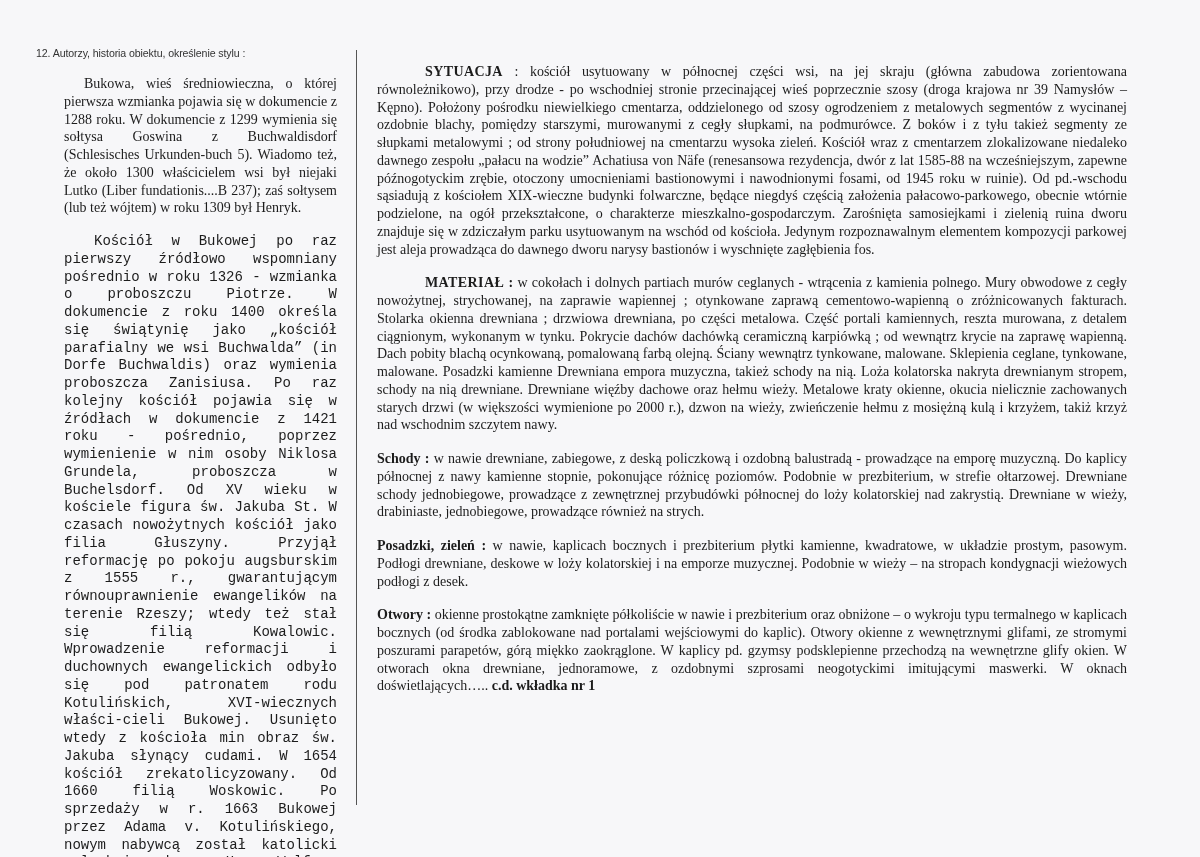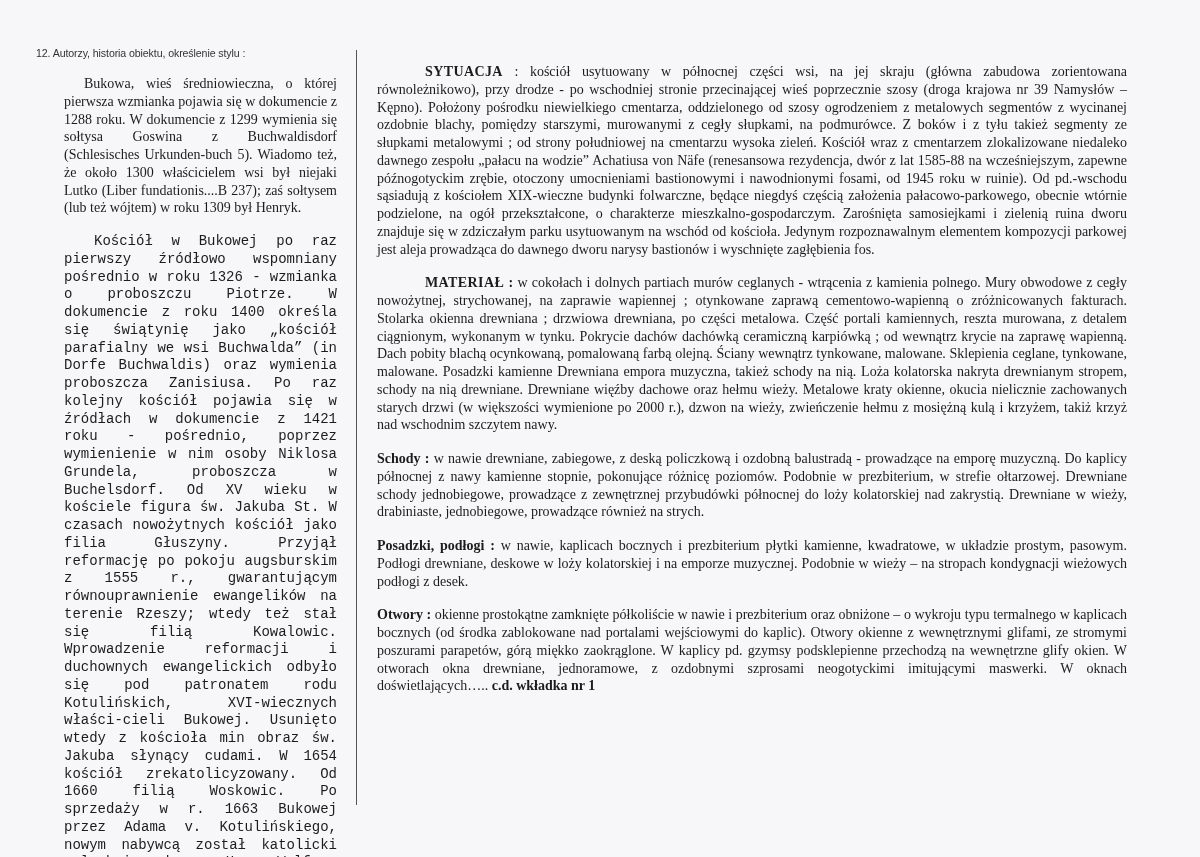--- a/index.html
+++ b/index.html
@@ -53,18 +53,18 @@
   <div class="divider"></div>
 
   <div class="col-right">
 
     <p class="sec indent"><span class="head-u">SYTUACJA</span><span> : </span><span>kościół usytuowany w północnej części wsi, na jej skraju (główna zabudowa zorientowana równoleżnikowo), przy drodze - po wschodniej stronie przecinającej wieś poprzecznie szosy (droga krajowa nr 39 Namysłów – Kępno). Położony pośrodku niewielkiego cmentarza, oddzielonego od szosy ogrodzeniem z metalowych segmentów z wycinanej ozdobnie blachy, pomiędzy starszymi, murowanymi z cegły słupkami, na podmurówce. Z boków i z tyłu takież segmenty ze słupkami metalowymi ; od strony południowej na cmentarzu wysoka zieleń. Kościół wraz z cmentarzem zlokalizowane niedaleko dawnego zespołu „pałacu na wodzie” Achatiusa von Näfe (renesansowa rezydencja, dwór z lat 1585-88 na wcześniejszym, zapewne późnogotyckim zrębie, otoczony umocnieniami bastionowymi i nawodnionymi fosami, od 1945 roku w ruinie). Od pd.-wschodu sąsiadują z kościołem XIX-wieczne budynki folwarczne, będące niegdyś częścią założenia pałacowo-parkowego, obecnie wtórnie podzielone, na ogół przekształcone, o charakterze mieszkalno-gospodarczym. Zarośnięta samosiejkami i zielenią ruina dworu znajduje się w zdziczałym parku usytuowanym na wschód od kościoła. Jedynym rozpoznawalnym elementem kompozycji parkowej jest aleja prowadząca do dawnego dworu narysy bastionów i wyschnięte zagłębienia fos.</span></p>
 
     <p class="sec indent"><span class="head-u">MATERIAŁ</span><span class="head-b"> : </span><span>w cokołach i dolnych partiach murów ceglanych - wtrącenia z kamienia polnego. Mury obwodowe z cegły nowożytnej, strychowanej, na zaprawie wapiennej ; otynkowane zaprawą cementowo-wapienną o zróżnicowanych fakturach. Stolarka okienna drewniana ; drzwiowa drewniana, po części metalowa. Część portali kamiennych, reszta murowana, z detalem ciągnionym, wykonanym w tynku. Pokrycie dachów dachówką ceramiczną karpiówką ; od wewnątrz krycie na zaprawę wapienną. Dach pobity blachą ocynkowaną, pomalowaną farbą olejną. Ściany wewnątrz tynkowane, malowane. Sklepienia ceglane, tynkowane, malowane. Posadzki kamienne Drewniana empora muzyczna, takież schody na nią. Loża kolatorska nakryta drewnianym stropem, schody na nią drewniane. Drewniane więźby dachowe oraz hełmu wieży. Metalowe kraty okienne, okucia nielicznie zachowanych starych drzwi (w większości wymienione po 2000 r.), dzwon na wieży, zwieńczenie hełmu z mosiężną kulą i krzyżem, takiż krzyż nad wschodnim szczytem nawy.</span></p>
 
     <p class="sec"><span class="head-b">Schody</span><span class="head-b"> : </span><span>w nawie drewniane, zabiegowe, z deską policzkową i ozdobną balustradą - prowadzące na emporę muzyczną. Do kaplicy północnej z nawy kamienne stopnie, pokonujące różnicę poziomów. Podobnie w prezbiterium, w strefie ołtarzowej. Drewniane schody jednobiegowe, prowadzące z zewnętrznej przybudówki północnej do loży kolatorskiej nad zakrystią. Drewniane w wieży, drabiniaste, jednobiegowe, prowadzące również na strych.</span></p>
 
-    <p class="sec"><span class="head-b">Posadzki, podłogi</span><span class="head-b"> : </span><span>w nawie, kaplicach bocznych i prezbiterium płytki kamienne, kwadratowe, w układzie prostym, pasowym. Podłogi drewniane, deskowe w loży kolatorskiej i na emporze muzycznej. Podobnie w wieży – na stropach kondygnacji wieżowych podłogi z desek.</span></p>
+    <p class="sec"><span class="head-b">Posadzki, zieleń</span><span class="head-b"> : </span><span>w nawie, kaplicach bocznych i prezbiterium płytki kamienne, kwadratowe, w układzie prostym, pasowym. Podłogi drewniane, deskowe w loży kolatorskiej i na emporze muzycznej. Podobnie w wieży – na stropach kondygnacji wieżowych podłogi z desek.</span></p>
 
     <p class="sec"><span class="head-b">Otwory</span><span class="head-b"> : </span><span>okienne prostokątne zamknięte półkoliście w nawie i prezbiterium oraz obniżone – o wykroju typu termalnego w kaplicach bocznych (od środka zablokowane nad portalami wejściowymi do kaplic). Otwory okienne z wewnętrznymi glifami, ze stromymi poszurami parapetów, górą miękko zaokrąglone. W kaplicy pd. gzymsy podsklepienne przechodzą na wewnętrzne glify okien. W otworach okna drewniane, jednoramowe, z ozdobnymi szprosami neogotyckimi imitującymi maswerki. W oknach doświetlających….. </span><span class="cont">c.d. wkładka nr 1</span></p>
   </div>
 
 </div>
 
 </body></html>

